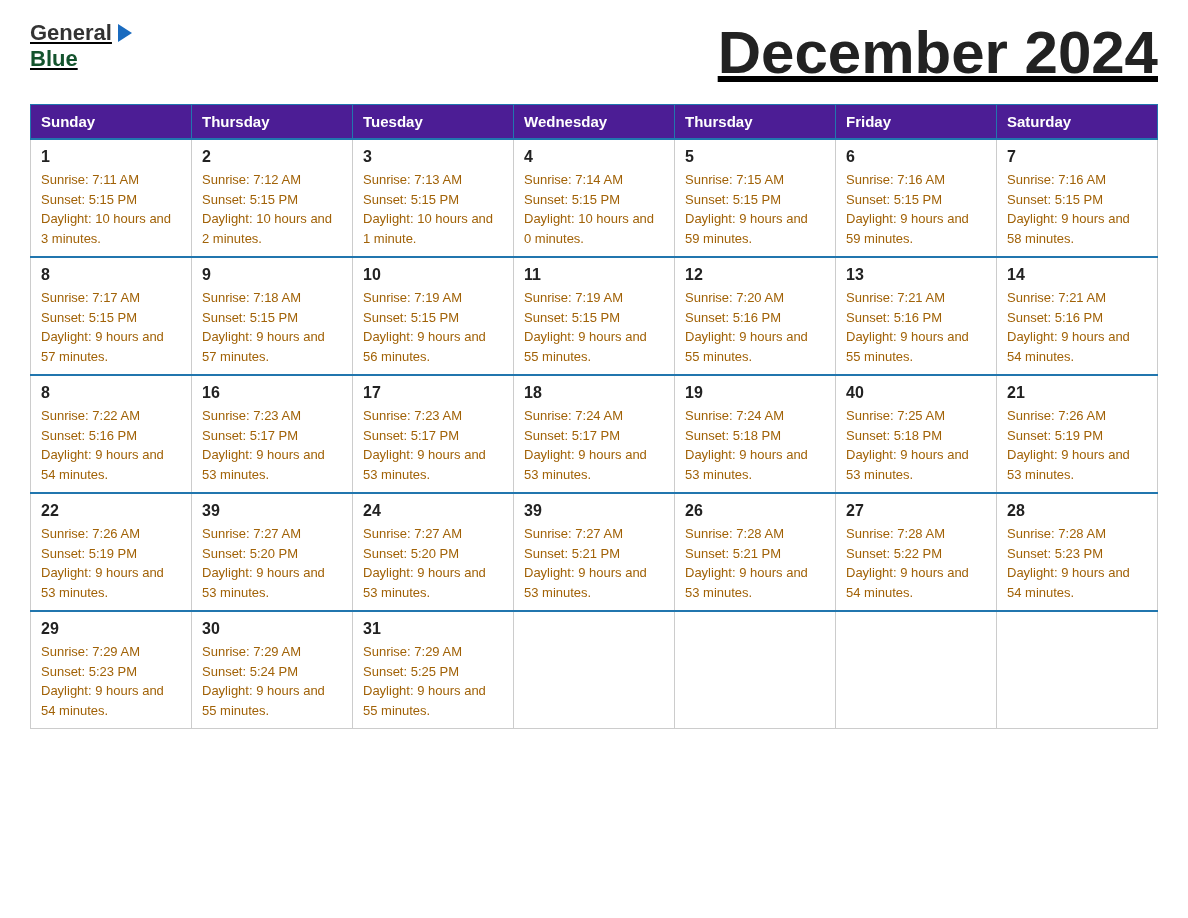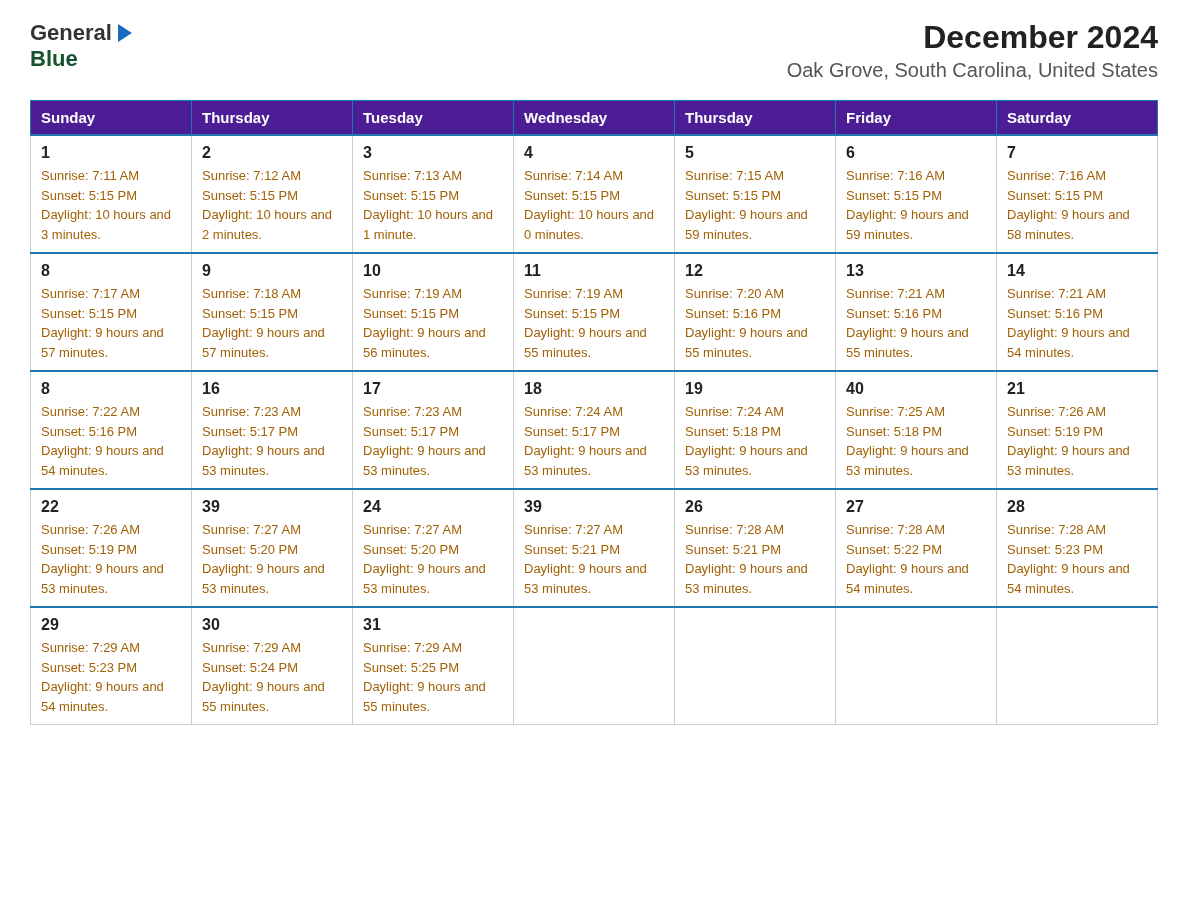--- a/index.html
+++ b/index.html
@@ -8,20 +8,21 @@
       background: #fff;
       width: 1188px;
       min-height: 918px;
       padding: 20px 30px;
     }
     .header {
       display: flex;
       justify-content: space-between;
       align-items: flex-start;
       margin-bottom: 18px;
+      text-decoration: underline;
     }
     .logo-text-general {
       font-size: 22px;
       font-weight: bold;
       color: #333;
     }
     .logo-text-blue {
       font-size: 22px;
       font-weight: bold;
       color: #14532d;
@@ -32,21 +33,21 @@
       align-items: flex-start;
     }
     .logo-top-row {
       display: flex;
       align-items: center;
     }
     .title-block {
       text-align: right;
     }
     .month-title {
-      font-size: 32px;
+      font-size: 60px;
       font-weight: bold;
       color: #222;
       line-height: 1.1;
     }
     .location-title {
       font-size: 20px;
       color: #555;
       margin-top: 4px;
     }
     table {
@@ -99,21 +100,20 @@
     <div class="logo-top-row">
       <span class="logo-text-general">General</span>
       <svg width="22" height="22" viewBox="0 0 22 22" style="margin-left:2px;margin-top:0px;">
         <polygon points="4,2 18,11 4,20" fill="#1a6bbf"></polygon>
       </svg>
     </div>
     <span class="logo-text-blue">Blue</span>
   </div>
   <div class="title-block">
     <div class="month-title">December 2024</div>
-    <div class="location-title">Oak Grove, South Carolina, United States</div>
   </div>
 </div>
 
 <table>
   <thead>
     <tr>
       <th>Sunday</th>
       <th>Thursday</th>
       <th>Tuesday</th>
       <th>Wednesday</th>

